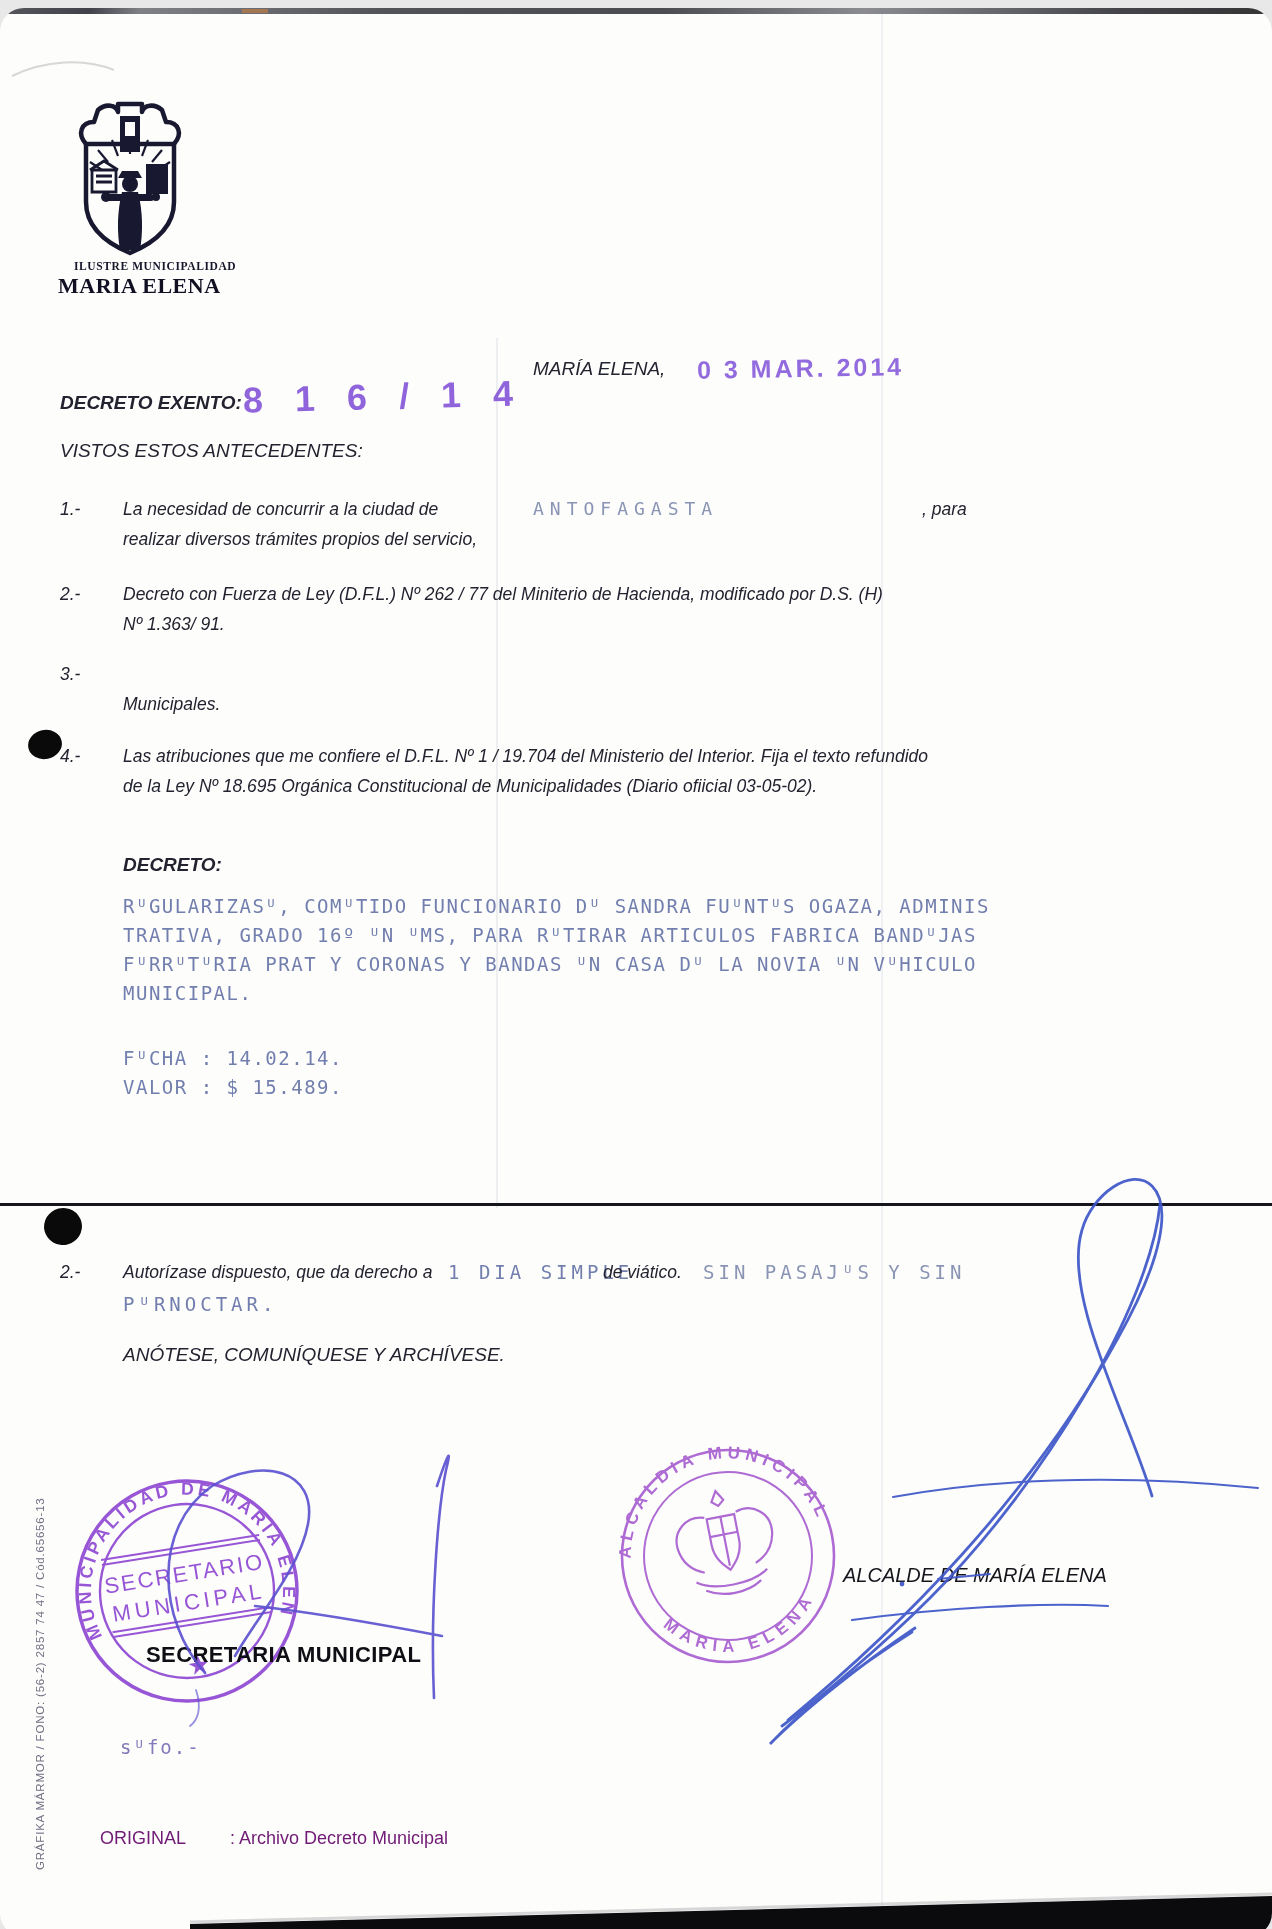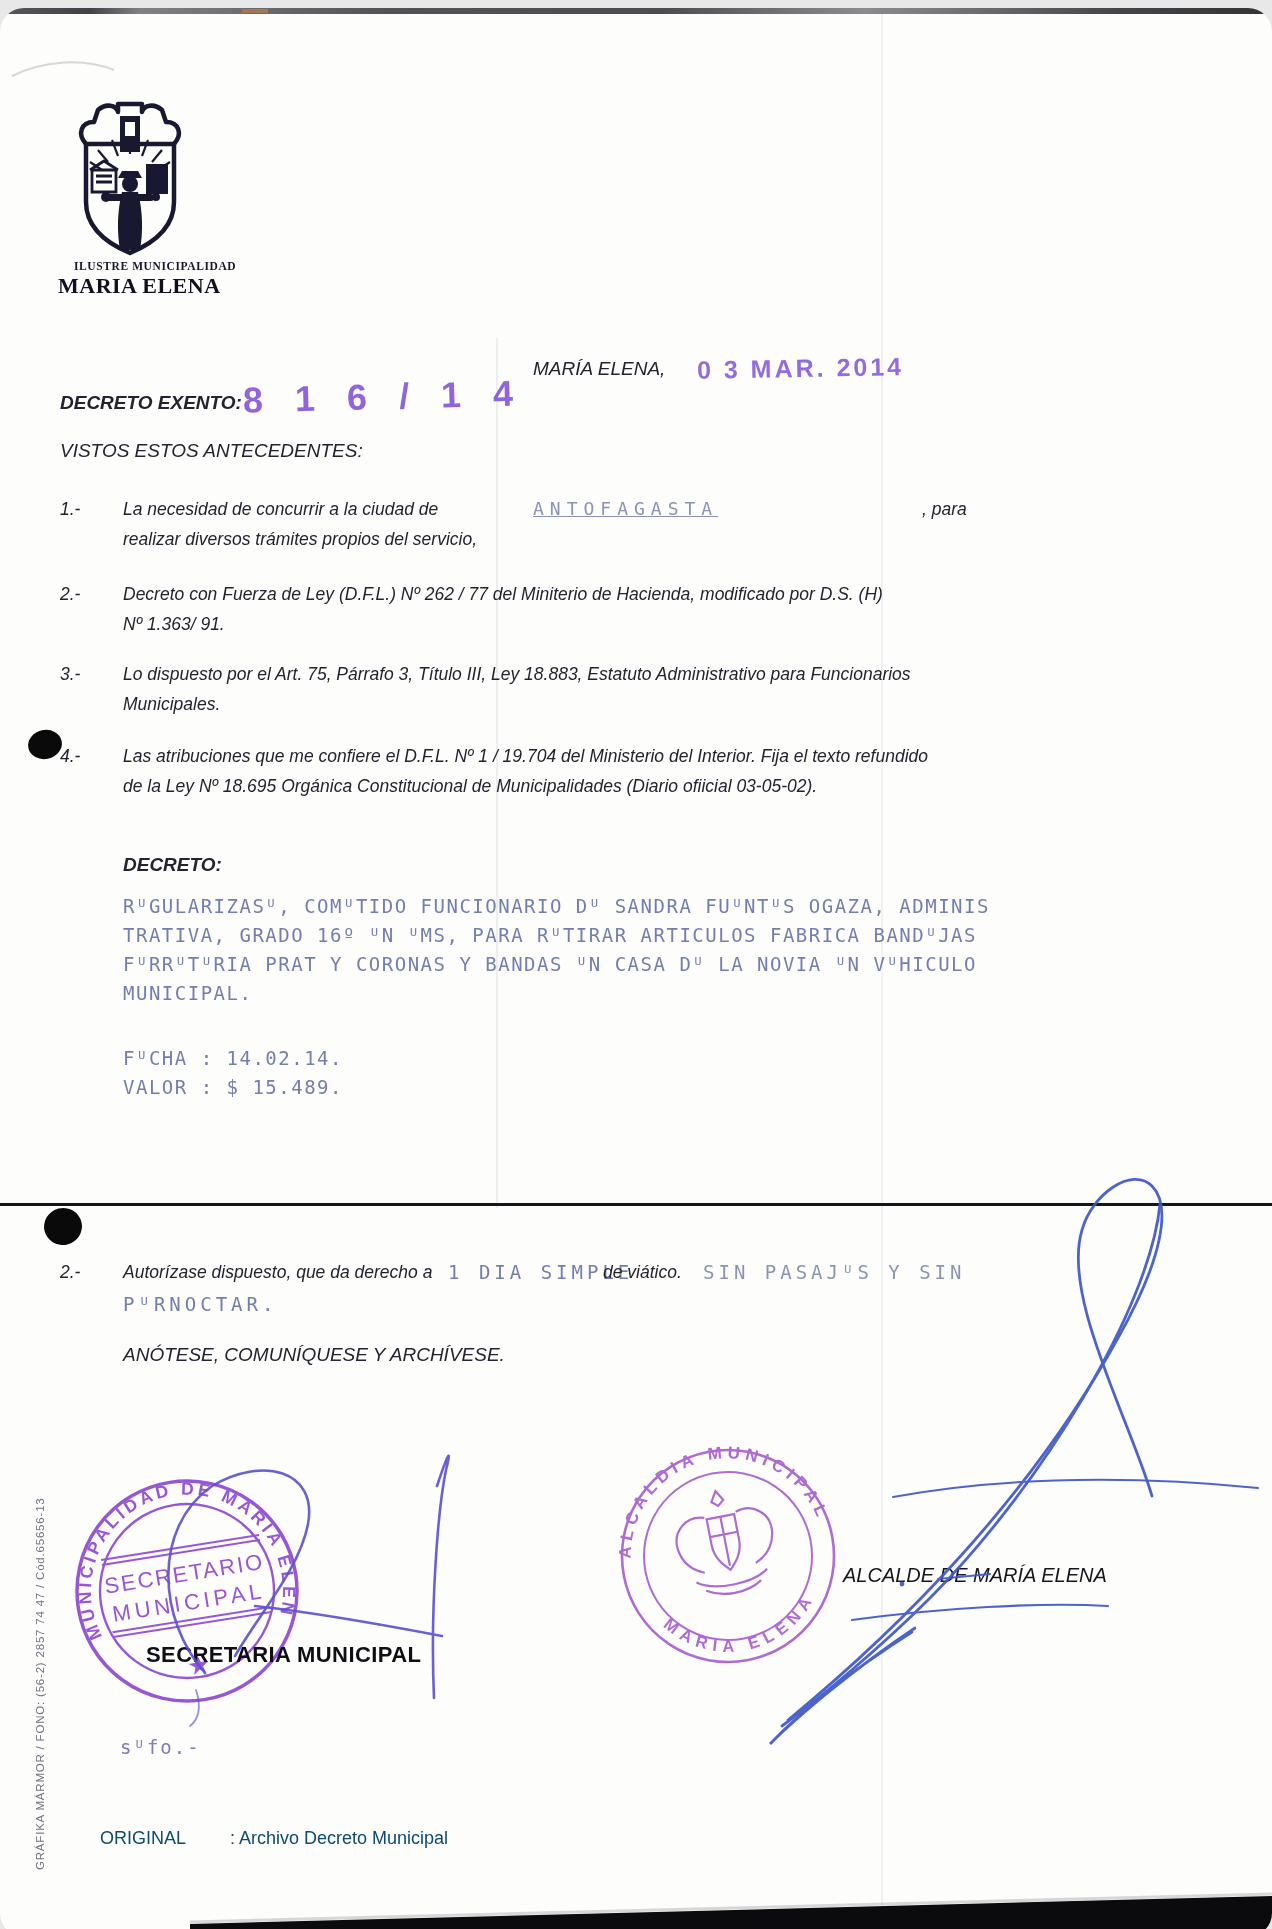--- a/index.html
+++ b/index.html
@@ -24,21 +24,21 @@
   .head-it{font-style:italic;font-size:19px;}
   .typed{font-family:"DejaVu Sans Mono","Liberation Mono",monospace;color:#727fae;}
   .typed-block{font-size:19px;letter-spacing:1.5px;line-height:29px;white-space:pre;}
   .stamp-date{font-weight:bold;font-size:25px;letter-spacing:3px;color:#8a5fdc;transform:rotate(-1deg);opacity:.92;}
   .stamp-num{font-weight:bold;font-size:36px;letter-spacing:11px;color:#7e4bd6;transform:rotate(-1.5deg);opacity:.85;}
   .divider{left:0;top:1195px;width:1272px;height:2.5px;background:#15151c;}
   .punch{background:#0a0a0a;border-radius:50%;}
   .sec-title{font-weight:bold;font-size:22px;letter-spacing:.4px;color:#0e0e14;}
   .alc-title{font-style:italic;font-size:20px;color:#15151c;}
   .initials{font-family:"DejaVu Sans Mono","Liberation Mono",monospace;font-size:19px;letter-spacing:2px;color:#8578bb;}
-  .footer-line{font-size:18px;color:#0c4a6e;}
+  .footer-line{font-size:18px;color:#701a75;}
   .margin-print{
     writing-mode:vertical-rl;transform:rotate(180deg);
     font-size:11.5px;letter-spacing:.8px;color:#56566e;opacity:.85;
   }
   svg{display:block;}
   .overlay{position:absolute;left:0;top:0;pointer-events:none;}
 </style>
 </head>
 <body>
 
@@ -87,30 +87,29 @@
   <div class="abs brand-big" style="left:58px;top:265px;">MARIA ELENA</div>
 
   <div class="abs head-it" style="left:533px;top:350px;">MARÍA ELENA,</div>
   <div class="abs stamp-date" style="left:697px;top:346px;">0 3 MAR. 2014</div>
   <div class="abs it-b" style="left:60px;top:384px;">DECRETO EXENTO:</div>
   <div class="abs stamp-num" style="left:243px;top:368px;">8 1 6 / 1 4</div>
   <div class="abs head-it" style="left:60px;top:432px;">VISTOS ESTOS ANTECEDENTES:</div>
 
   <div class="abs it" style="left:60px;top:491px;">1.-</div>
   <div class="abs it" style="left:123px;top:491px;font-style:italic;">La necesidad de concurrir a la ciudad de</div>
-  <div class="abs typed" style="left:533px;top:490px;font-size:18px;letter-spacing:6px;color:#8a94b4;text-decoration:underline;">ANTOFAGASTA</div>
+  <div class="abs typed" style="left:533px;top:490px;font-size:18px;letter-spacing:6px;color:#8a94b4;">ANTOFAGASTA</div>
   <div class="abs it" style="left:922px;top:491px;">, para</div>
   <div class="abs it" style="left:123px;top:521px;">realizar diversos trámites propios del servicio,</div>
 
   <div class="abs it" style="left:60px;top:576px;">2.-</div>
   <div class="abs it" style="left:123px;top:576px;">Decreto con Fuerza de Ley (D.F.L.) Nº 262 / 77 del Miniterio de Hacienda, modificado por D.S. (H)</div>
   <div class="abs it" style="left:123px;top:606px;">Nº 1.363/ 91.</div>
 
   <div class="abs it" style="left:60px;top:656px;">3.-</div>
-  <div class="abs it" style="left:123px;top:656px;">Lo dispuesto por el Art. 75, Párrafo 3, Título III, Ley 18.883, Estatuto Administrativo para Funcionarios</div>
   <div class="abs it" style="left:123px;top:686px;">Municipales.</div>
 
   <div class="abs punch" style="left:28px;top:722px;width:34px;height:29px;transform:rotate(-12deg);"></div>
   <div class="abs it" style="left:60px;top:738px;">4.-</div>
   <div class="abs it" style="left:123px;top:738px;">Las atribuciones que me confiere el D.F.L. Nº 1 / 19.704 del Ministerio del Interior. Fija el texto refundido</div>
   <div class="abs it" style="left:123px;top:768px;">de la Ley Nº 18.695 Orgánica Constitucional de Municipalidades  (Diario ofiicial 03-05-02).</div>
 
   <div class="abs it-b" style="left:123px;top:846px;">DECRETO:</div>
   <div class="abs typed typed-block" style="left:123px;top:884px;">RᵁGULARIZASᵁ, COMᵁTIDO FUNCIONARIO Dᵁ SANDRA FUᵁNTᵁS OGAZA, ADMINIS</div>
   <div class="abs typed typed-block" style="left:123px;top:913px;">TRATIVA, GRADO 16º ᵁN ᵁMS, PARA RᵁTIRAR ARTICULOS FABRICA BANDᵁJAS</div>

